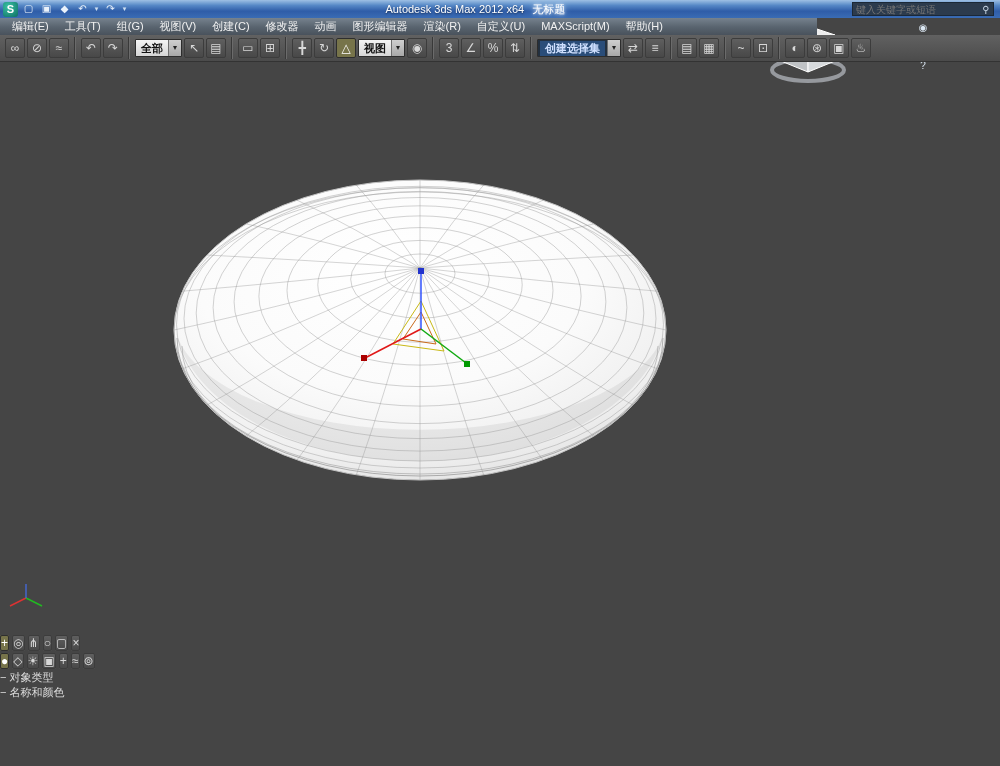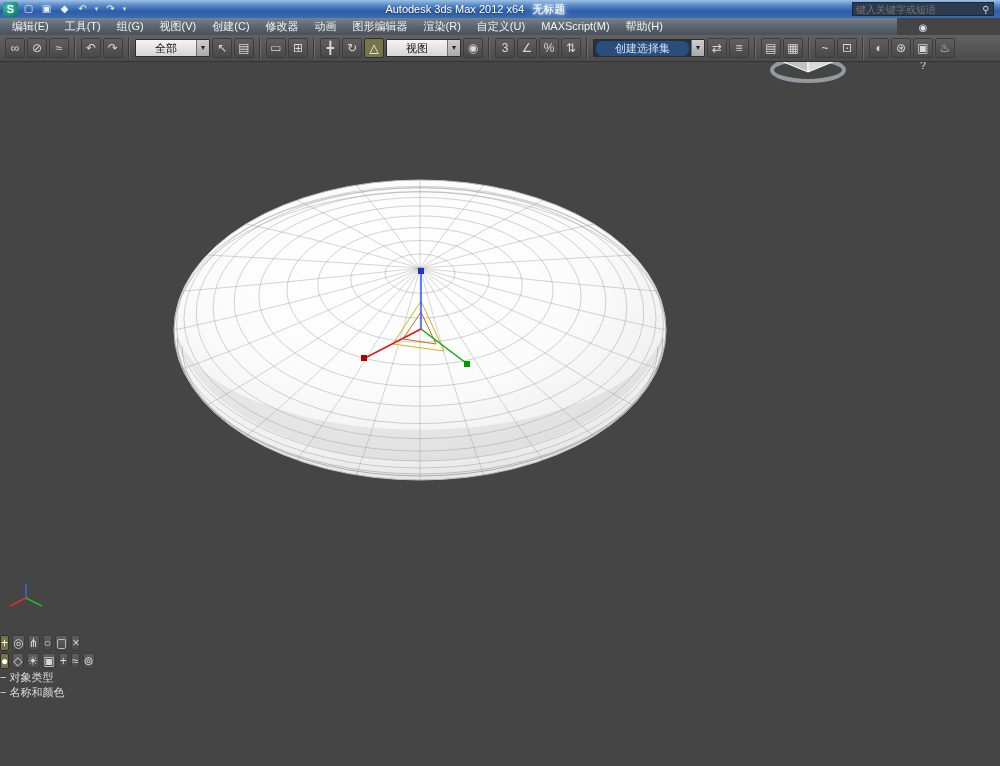--- a/index.html
+++ b/index.html
@@ -18,38 +18,38 @@
   .tb-title{position:absolute;left:50%;top:0;transform:translateX(-62%);height:18px;line-height:18px;
     color:#fff;font-size:11px;white-space:nowrap;text-shadow:0 1px 2px rgba(0,0,0,.5);}
   .doc{margin-left:0;padding:0 5px;text-shadow:0 0 7px #bfe0ff,0 0 3px #fff;}
   .infocenter{position:absolute;right:6px;top:2px;display:flex;align-items:center;gap:5px;flex-direction:column;}
   .search-wrap{display:flex;align-items:center;background:#2c3b4d;border:1px solid #1b2836;height:14px;}
   .ic-search{width:126px;height:12px;border:0;background:transparent;color:#9fb2c5;font-size:10px;padding:0 3px;outline:none;}
   .sicon{width:14px;color:#c8d6e4;font-size:10px;text-align:center;cursor:pointer;}
   .ic{width:14px;height:14px;color:#dce8f4;font-size:10px;line-height:14px;text-align:center;}
 
   
-  .menubar{position:absolute;left:0;top:18px;width:897px;height:17px;
+  .menubar{position:absolute;left:0;top:18px;width:817px;height:17px;
     background:linear-gradient(#76828e,#58636e 55%,#49525c);display:flex;align-items:flex-end;padding-left:4px;}
   .mi{padding:0 8px;height:17px;line-height:17px;color:#f2f2f2;font-size:11px;cursor:default;}
 
   
   .toolbar{position:absolute;left:0;top:35px;width:1000px;height:27px;
     background:linear-gradient(#616161,#4b4b4b);border-bottom:1px solid #333;
     display:flex;align-items:center;gap:2px;padding-left:5px;}
   .tbtn{width:20px;height:20px;border:1px solid #3c3c3c;border-radius:2px;
     background:linear-gradient(#5f5f5f,#484848);color:#d8d8d8;font-size:12px;line-height:18px;text-align:center;cursor:pointer;}
   .tbtn.active{background:#77744a;border-color:#2e2e2e;color:#fff;}
   .sep{width:0;height:22px;border-left:1px solid #393939;border-right:1px solid #6b6b6b;margin:0 3px;}
   .dd{height:18px;display:inline-flex;align-items:center;border:1px solid #2d2d2d;border-radius:1px;cursor:pointer;}
-  .dd b{font-weight:normal;padding:0 19px;white-space:nowrap;}
+  .dd b{font-weight:bold;padding:0 5px;white-space:nowrap;}
   .dd .arr{width:13px;height:16px;font-size:8px;line-height:16px;text-align:center;background:linear-gradient(#cfcfcf,#a8a8a8);color:#222;border-left:1px solid #6f6f6f;}
   .dd.light{background:linear-gradient(#f4f4f4,#d6d6d6);color:#111;}
   .dd.dark{background:#23303f;}
-  .dd.dark b{color:#cfe0ff;background:#2a4d79;margin:0 2px;border-radius:6px;}
+  .dd.dark b{color:#cfe0ff;background:#2a4d79;margin:0 2px;}
   .dd.dark .arr{background:linear-gradient(#5b6774,#3a4térieur}
 
   
   .viewport{position:absolute;left:2px;top:62px;width:856px;height:632px;background:#3f3f3f;border:1px solid #242424;}
   #vp-svg{position:absolute;left:0;top:0;}
   .vp-label{position:absolute;left:6px;top:4px;color:#e2e2e2;font-size:11px;font-weight:bold;display:flex;gap:6px;z-index:2;}
   .vp-label span{cursor:pointer;}
 
   
   .cmd-panel{position:absolute;left:858px;top:62px;width:142px;height:666px;background:#515151;border-left:1px solid #2f2f2f;padding-top:4px;}

